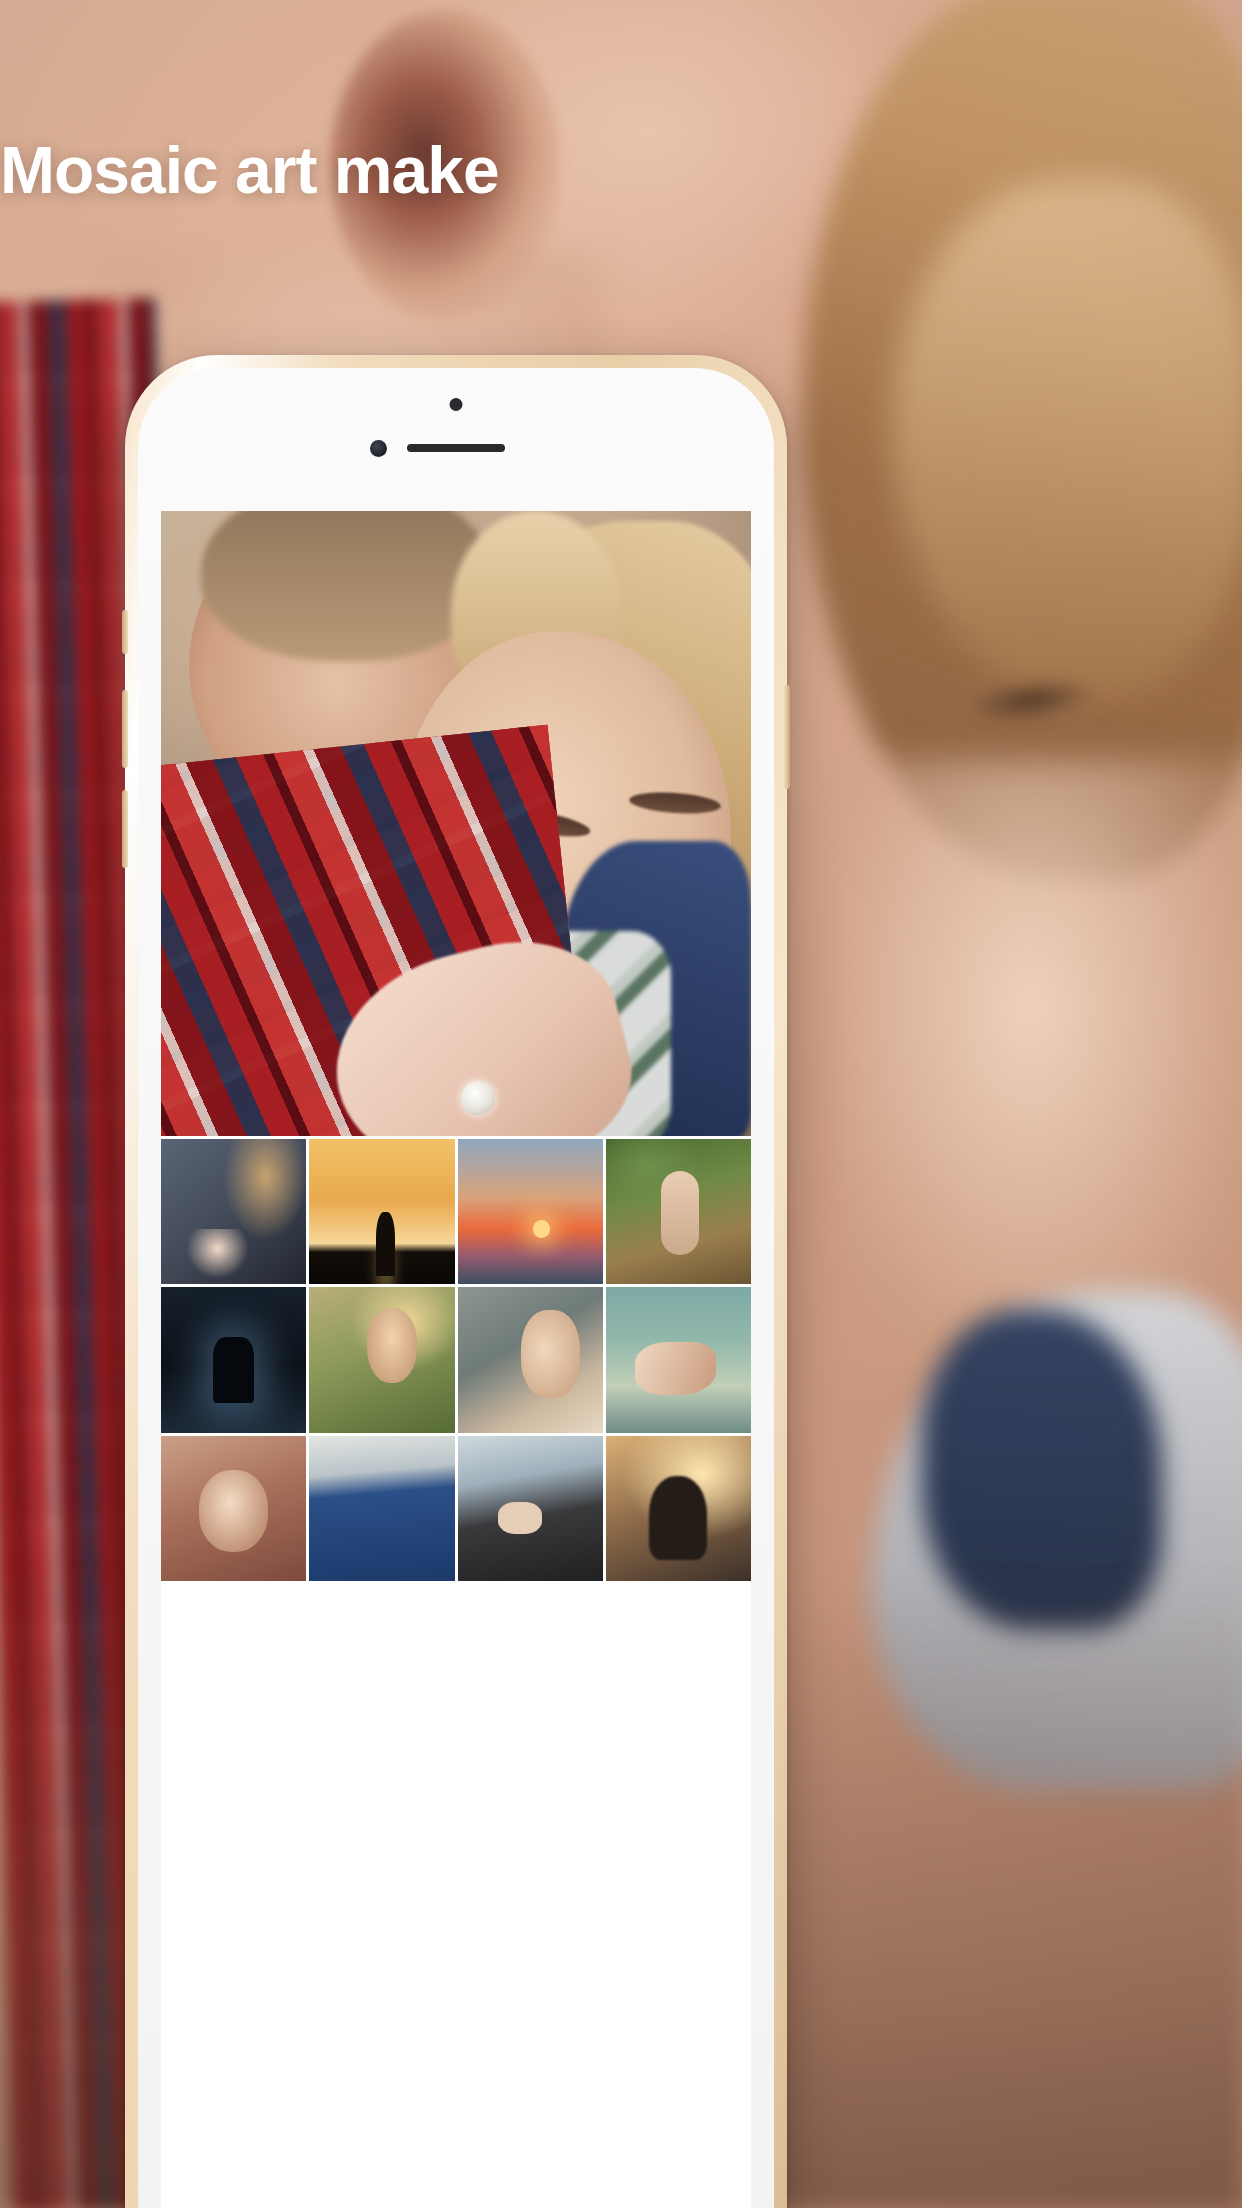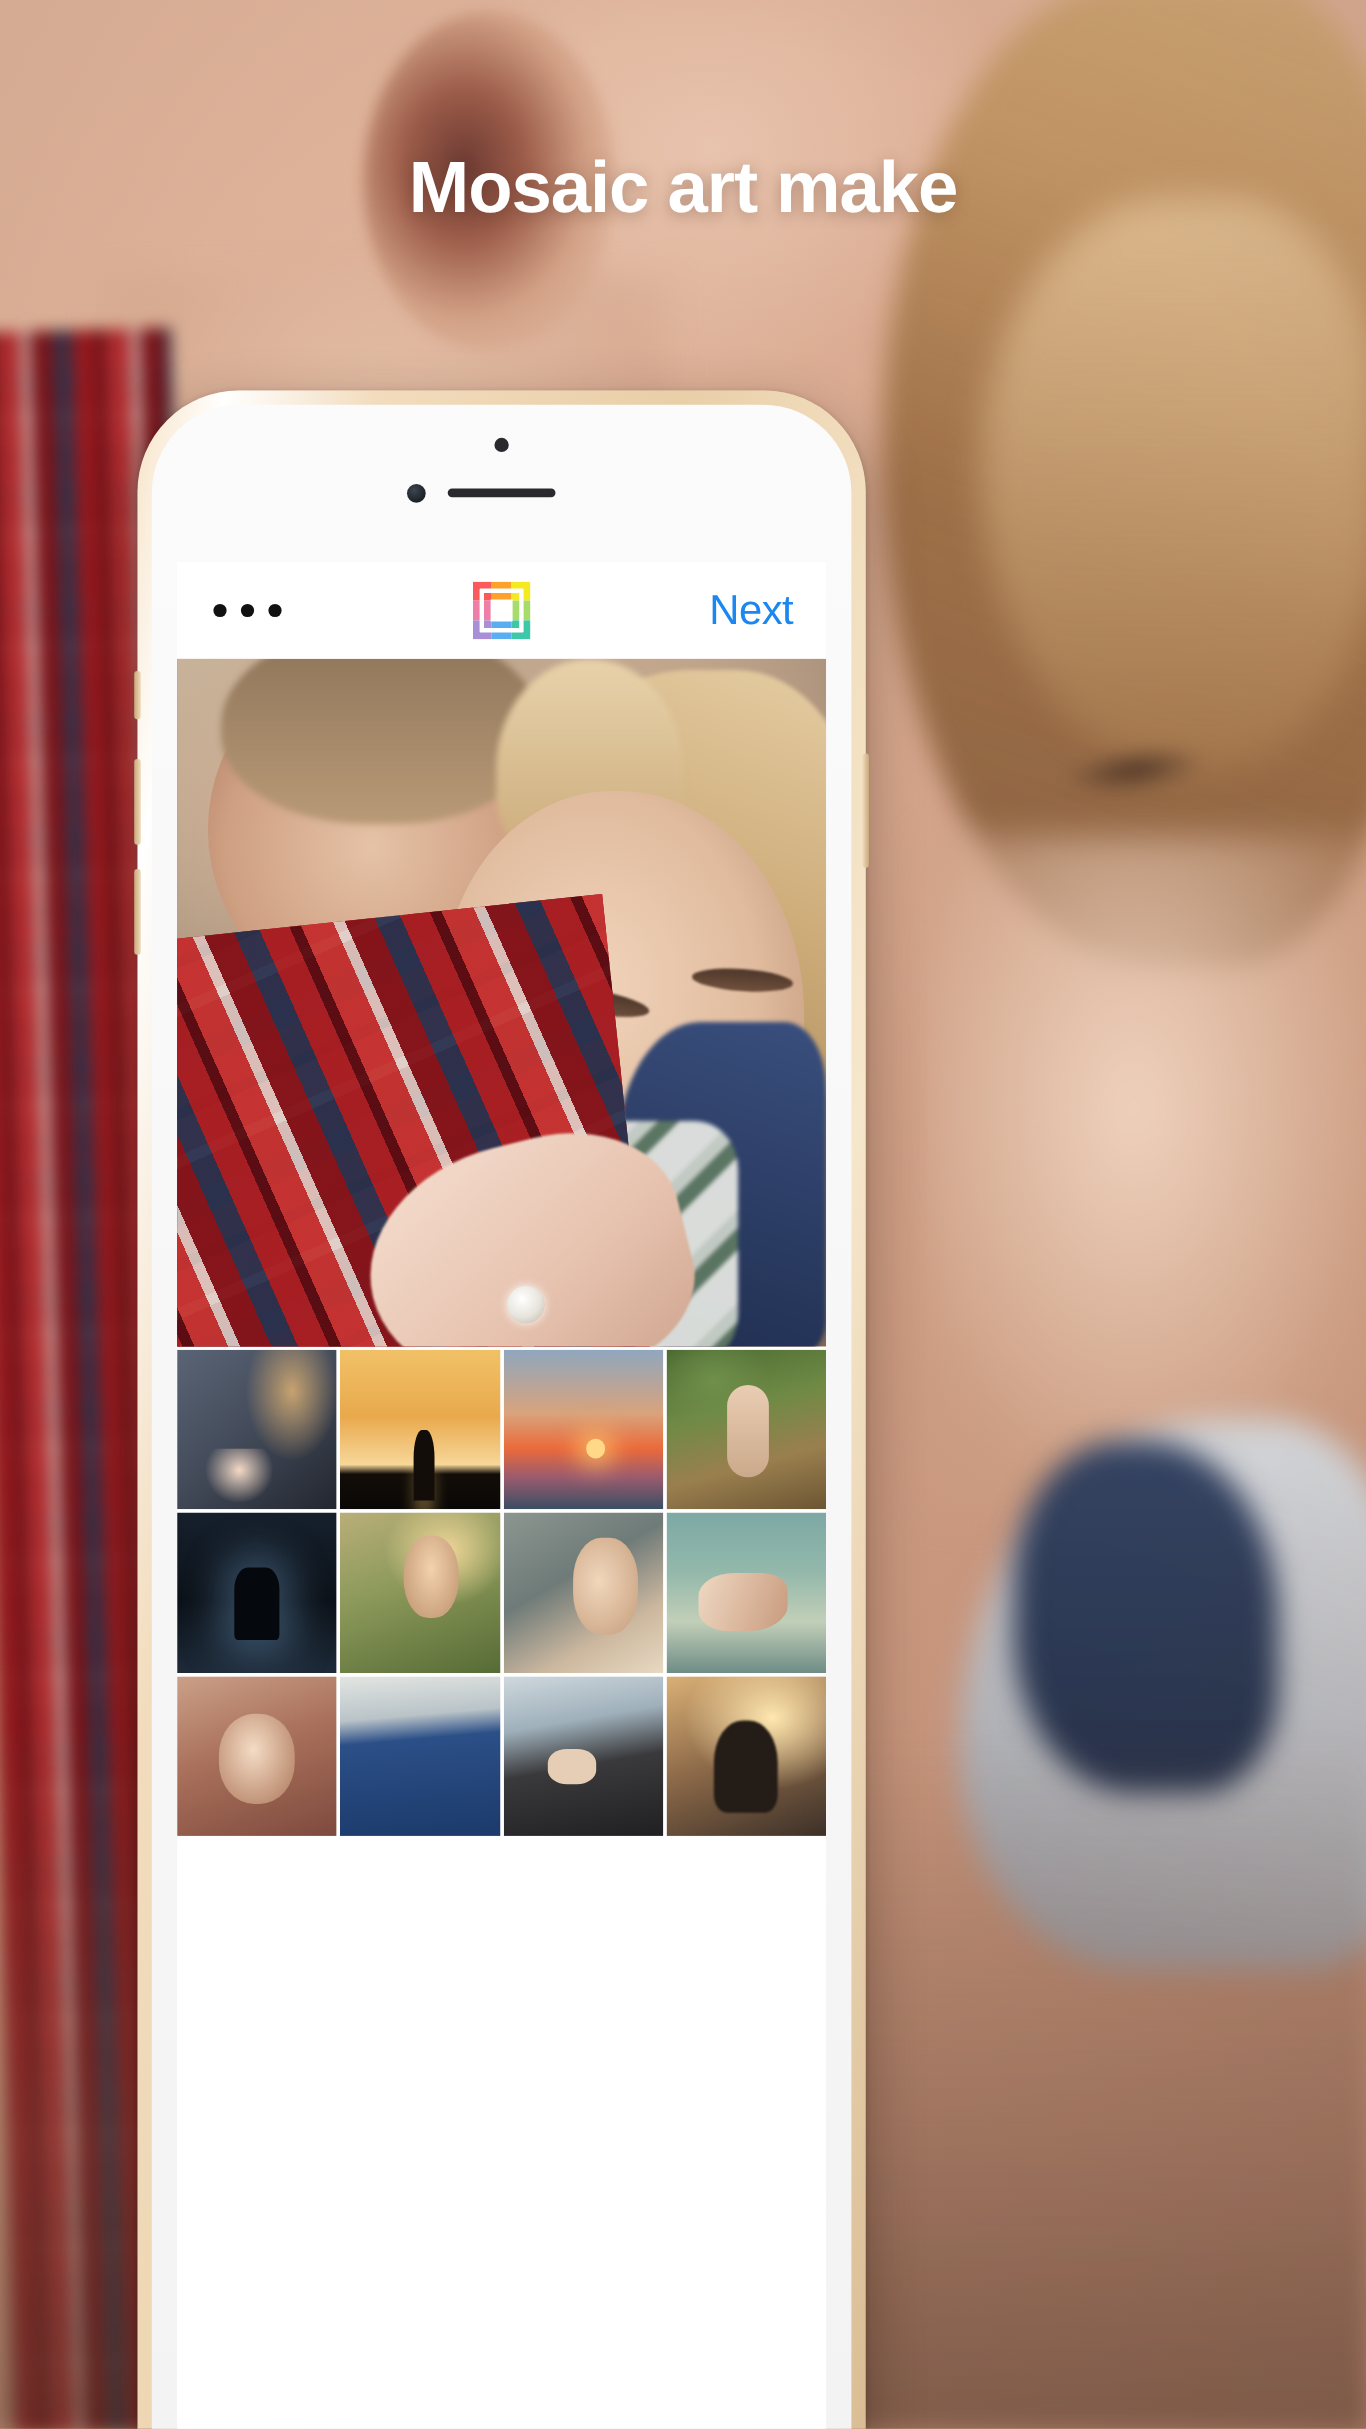--- a/index.html
+++ b/index.html
@@ -93,21 +93,20 @@
     filter:blur(10px);
   }
   .bg-vig{
     inset:0;
     background:radial-gradient(ellipse 120% 80% at 50% 38%, rgba(0,0,0,0) 45%, rgba(60,36,26,.22) 100%);
   }
 
   
   .headline{
     position:absolute; left:0; right:0; top:132px;
-    text-align:center;
     font-size:66px; font-weight:bold; letter-spacing:-1px;
     color:#ffffff;
     text-shadow:0 2px 14px rgba(80,50,35,.35);
     z-index:5;
   }
 
   
   .phone{
     position:absolute; left:125px; top:355px;
     width:662px; height:1860px;
@@ -347,44 +346,20 @@
   <div class="btn-l btn-dn"></div>
   <div class="btn-r"></div>
 
   <div class="phone-inner">
     <div class="sensor"></div>
     <div class="camera"></div>
     <div class="speaker"></div>
 
     <div class="screen">
 
-      <div class="navbar">
-
-        <div class="dots">
-          <i></i>
-          <i></i>
-          <i></i>
-        </div>
-
-        <div class="logo">
-          <span style="background:#fb5a5a"></span>
-          <span style="background:#fda128"></span>
-          <span style="background:#f5ea22"></span>
-          <span style="background:#ef7fa8"></span>
-          <span style="background:#f46d6d"></span>
-          <span style="background:#a8dc6a"></span>
-          <span style="background:#a98fd6"></span>
-          <span style="background:#5aaef0"></span>
-          <span style="background:#3fc8a8"></span>
-          <div class="frame1"></div>
-          <div class="frame2"></div>
-        </div>
-
-        <div class="next">Next</div>
-      </div>
 
       <div class="preview">
         <div class="pv pv-sky"></div>
         <div class="pv pv-manhead"></div>
         <div class="pv pv-hair"></div>
         <div class="pv pv-blondehair"></div>
         <div class="pv pv-blondehair2"></div>
         <div class="pv pv-womanface"></div>
         <div class="pv pv-eye1"></div>
         <div class="pv pv-eye2"></div>

